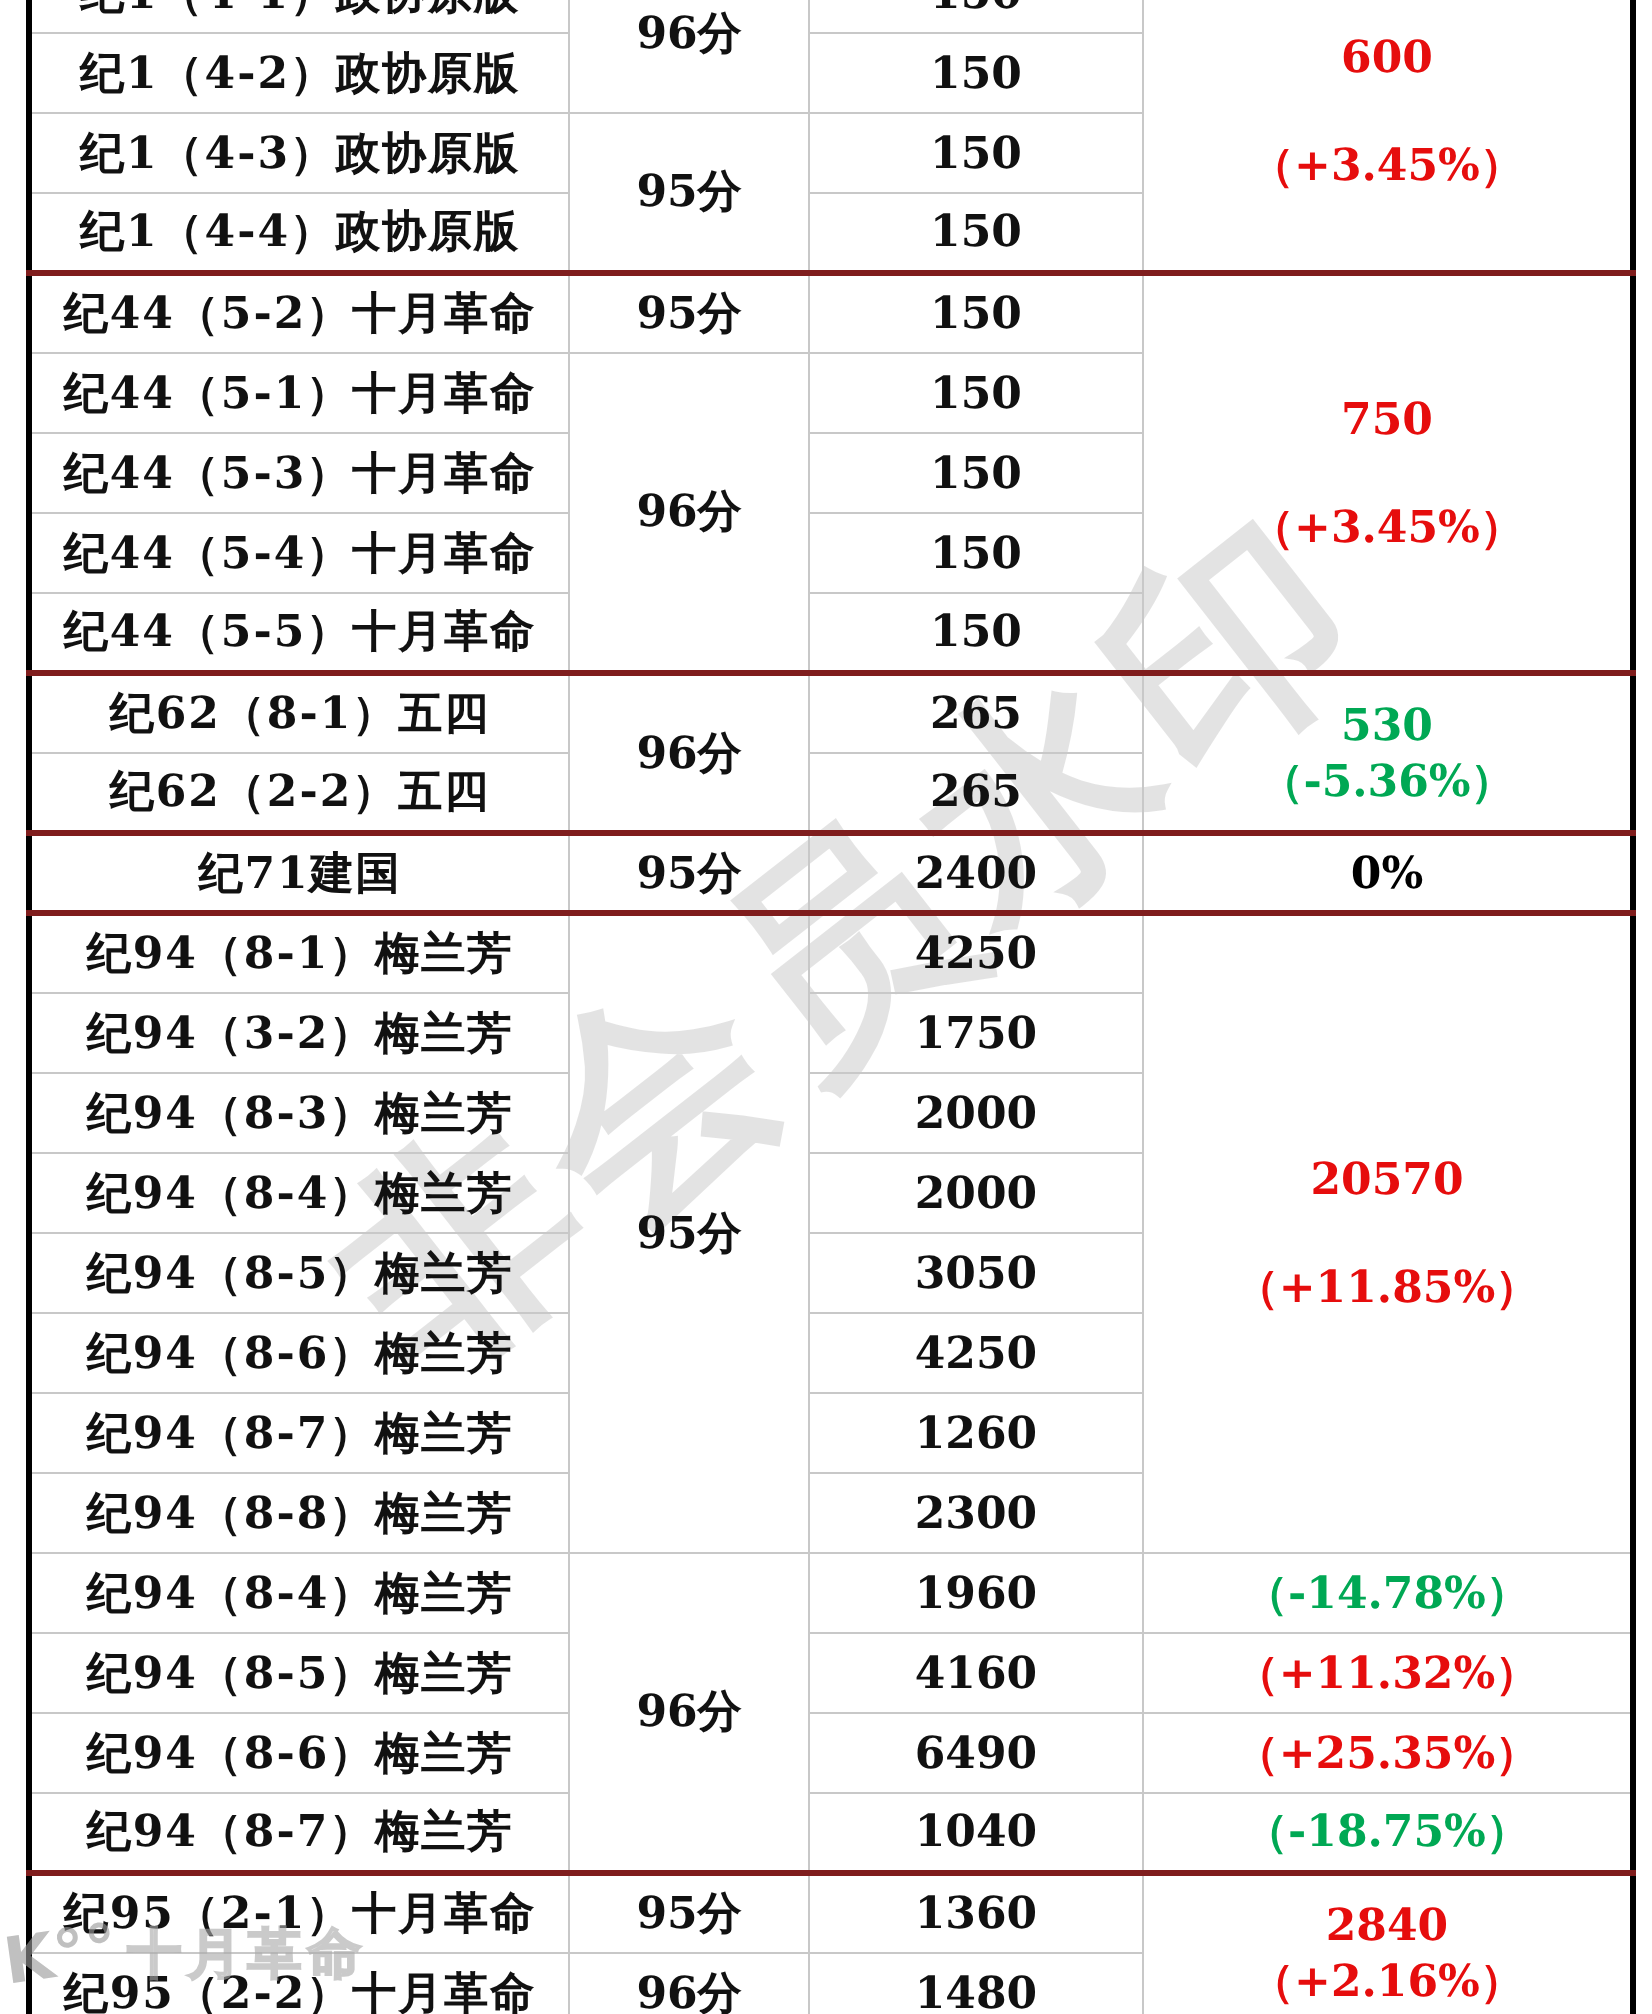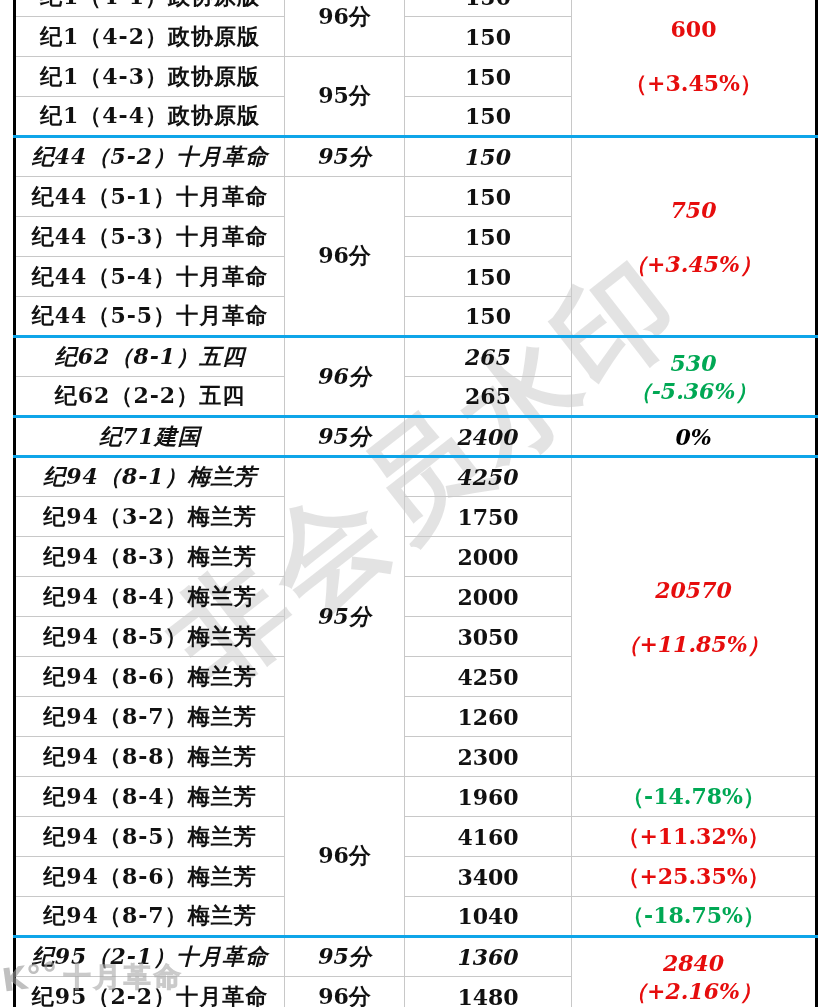--- a/index.html
+++ b/index.html
@@ -29,21 +29,21 @@
   }
   table.price tr{height:40px;}
   table.price td{
     border:1px solid #c8c8c8;
     padding:0;margin:0;
     text-align:center;vertical-align:middle;
     font-size:22px;font-weight:bold;color:#111;
     background:transparent;
     overflow:hidden;white-space:nowrap;
   }
-  tr.gs > td{border-top:3px solid #0ea5e9;font-style:italic;}
+  tr.gs > td{border-top:3px solid #7f1d1d;}
   td.name{letter-spacing:1px;}
   td.chg.up{color:#e60d0d;}
   td.chg.down{color:#00a854;}
   td.chg.neutral{color:#000;}
   td.big .sv, td.big .sc{line-height:54px;}
   td.tight .sv, td.tight .sc{line-height:28px;}
 
   
   .wm-corner{
     position:absolute;left:2px;top:958px;z-index:2;
@@ -187,21 +187,21 @@
         <td class="pricecell">1960</td>
         <td class="chg down">（-14.78%）</td>
       </tr>
       <tr>
         <td class="name">纪94（8-5）梅兰芳</td>
         <td class="pricecell">4160</td>
         <td class="chg up">（+11.32%）</td>
       </tr>
       <tr>
         <td class="name">纪94（8-6）梅兰芳</td>
-        <td class="pricecell">3400</td>
+        <td class="pricecell">6490</td>
         <td class="chg up">（+25.35%）</td>
       </tr>
       <tr>
         <td class="name">纪94（8-7）梅兰芳</td>
         <td class="pricecell">1040</td>
         <td class="chg down">（-18.75%）</td>
       </tr>
 
       <tr class="gs">
         <td class="name">纪95（2-1）十月革命</td>

